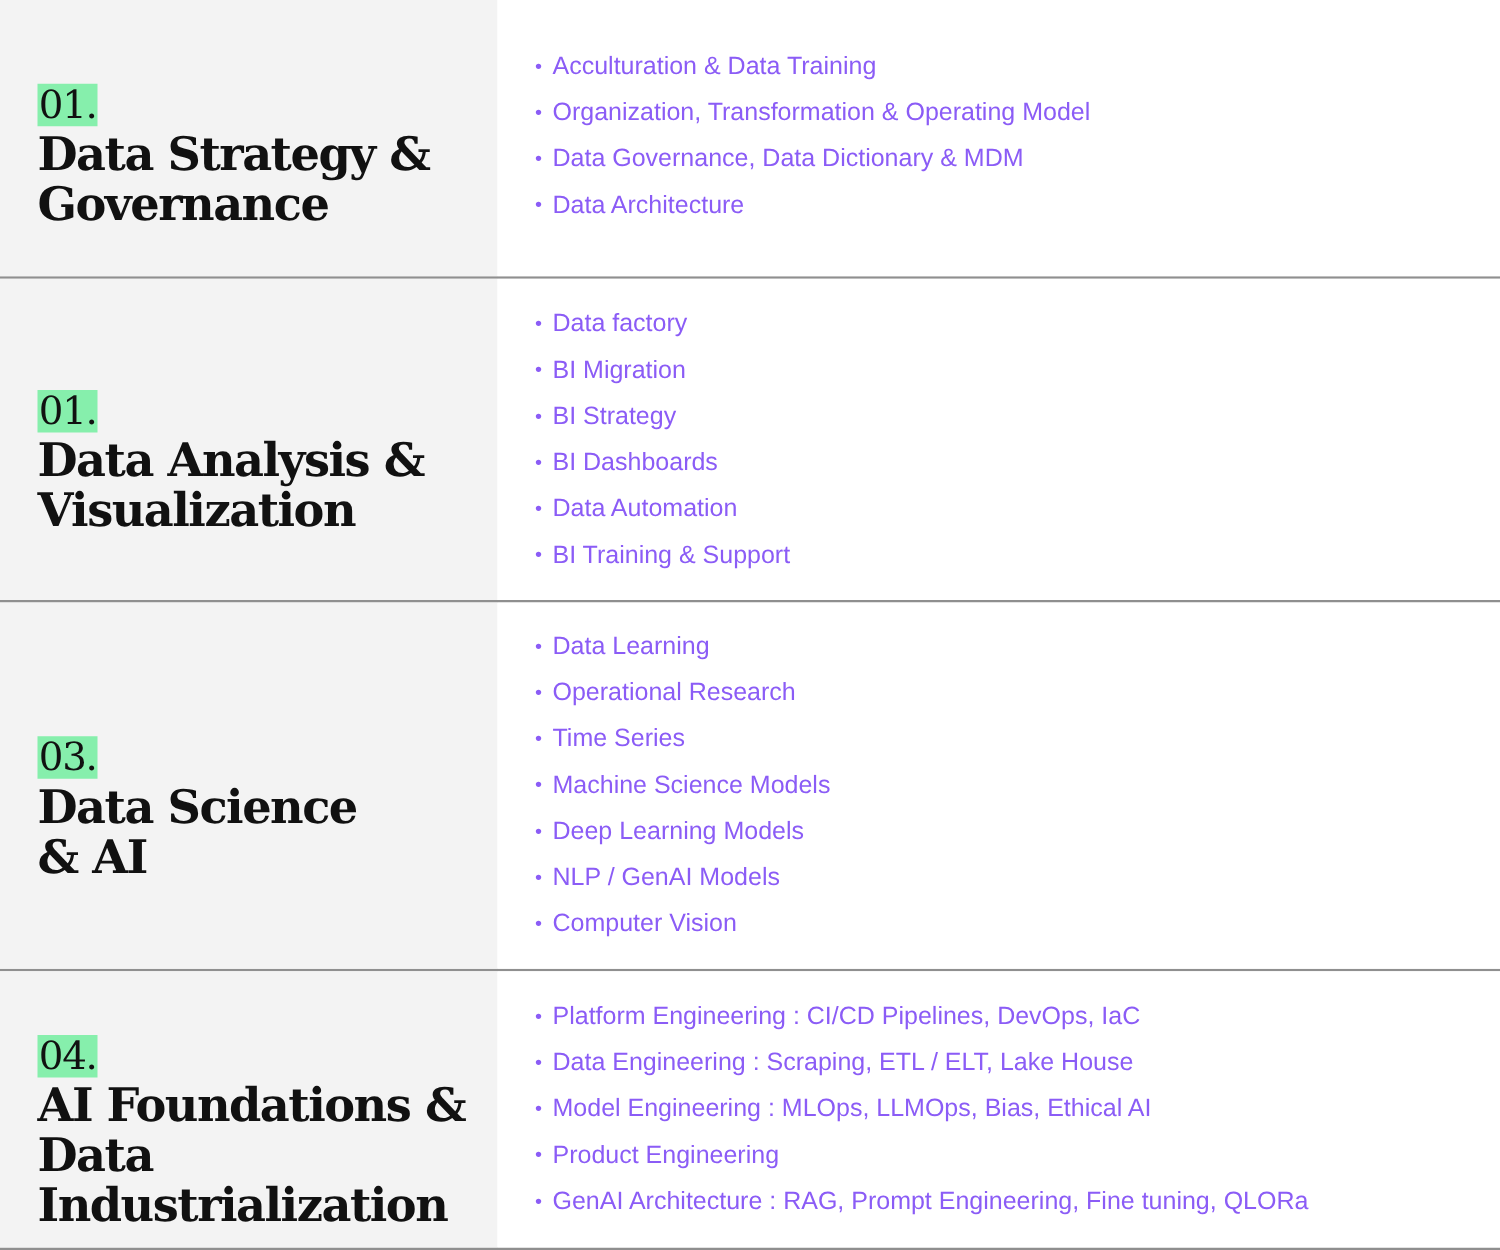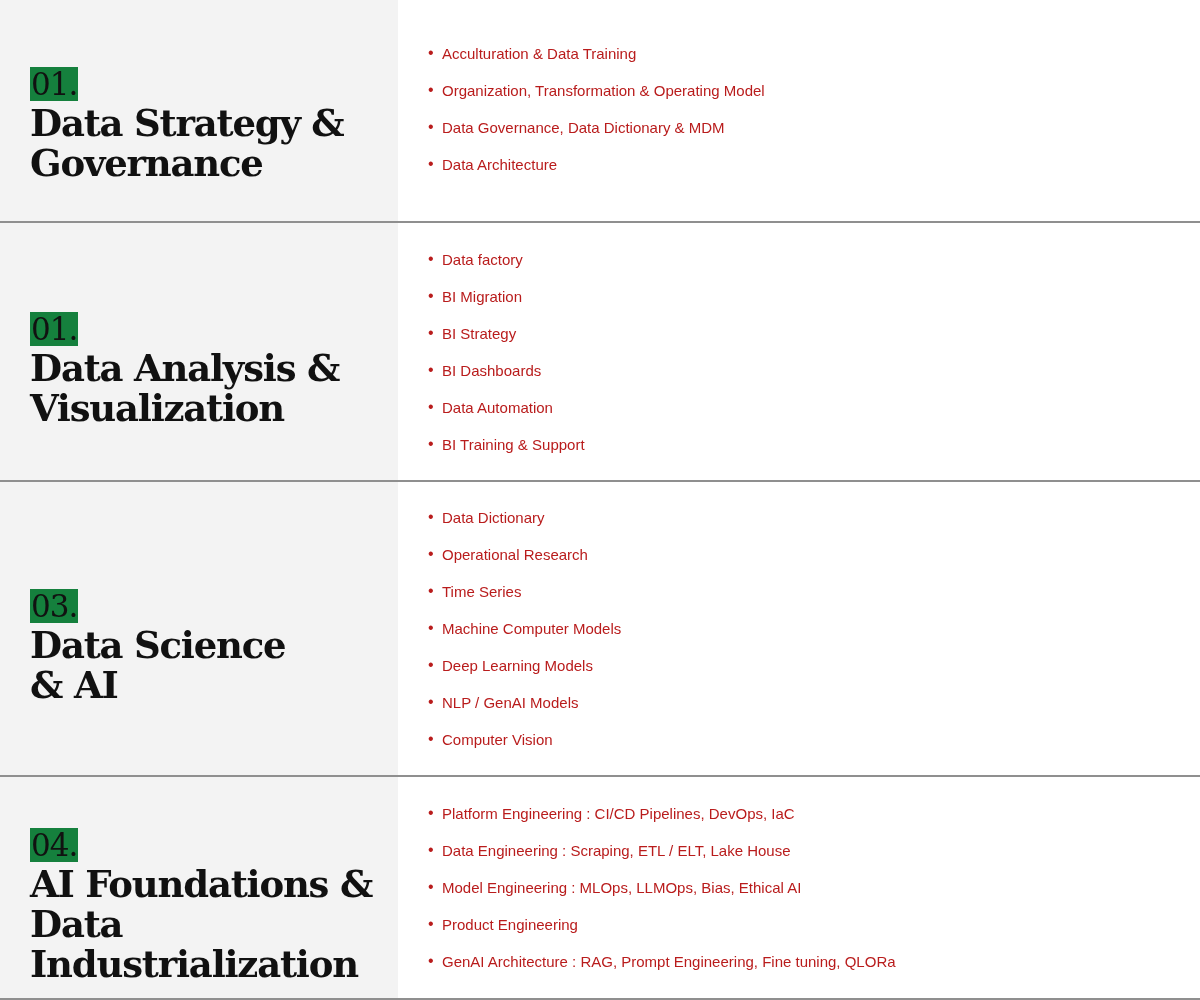--- a/index.html
+++ b/index.html
@@ -13,39 +13,39 @@
   }
   .left {
     width: 398px; background: #f3f3f3; height: 100%;
     display: flex; flex-direction: column; justify-content: center;
     padding-left: 30px; box-sizing: border-box;
   }
   .num {
     display: inline-block; align-self: flex-start;
     font-family: "DejaVu Serif", "Liberation Serif", serif;
     font-size: 31px; line-height: 34px; color: #111;
-    background: #15803d; padding: 0 1px; letter-spacing: -1px;
+    background: #86efac; padding: 0 1px; letter-spacing: -1px;
     margin-bottom: 2px;
     margin-top: 36px;
   }
   .title {
     font-family: "DejaVu Serif", "Liberation Serif", serif;
     font-weight: bold; font-size: 37px; line-height: 40px; color: #111;
     letter-spacing: -1.2px; white-space: pre-line;
   }
   .right {
     flex: 1; background: #ffffff; height: 100%;
     display: flex; flex-direction: column; justify-content: center;
     padding-left: 428px; margin-left: -398px; box-sizing: border-box;
   }
   .right { padding-left: 30px; margin-left: 0; }
   ul { list-style: none; margin: 0; padding: 0; }
   li {
     font-family: "Liberation Sans", "DejaVu Sans", sans-serif;
-    font-size: 15px; line-height: 36px; color: #b91c1c;
+    font-size: 20px; line-height: 36px; color: #8b5cf6;
     white-space: nowrap;
   }
   li::before { content: "\2022"; display: inline-block; width: 14px; font-size: 16px; vertical-align: 1px; }
 </style>
 </head>
 <body>
 
 <div class="section" style="top:0; height:223px;">
   <div class="left" style="padding-bottom:8px;">
     <span class="num">01.</span>
@@ -81,24 +81,24 @@
 </div>
 
 <div class="section" style="top:482px; height:295px;">
   <div class="left">
     <span class="num">03.</span>
     <div class="title">Data Science
 &amp; AI</div>
   </div>
   <div class="right">
     <ul>
-      <li>Data Dictionary</li>
+      <li>Data Learning</li>
       <li>Operational Research</li>
       <li>Time Series</li>
-      <li>Machine Computer Models</li>
+      <li>Machine Science Models</li>
       <li>Deep Learning Models</li>
       <li>NLP / GenAI Models</li>
       <li>Computer Vision</li>
     </ul>
   </div>
 </div>
 
 <div class="section" style="top:777px; height:223px;">
   <div class="left">
     <span class="num">04.</span>

